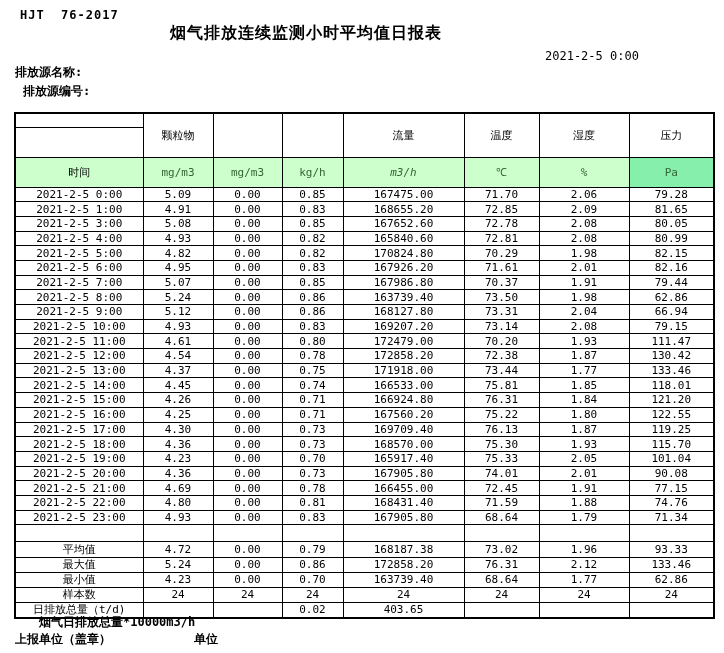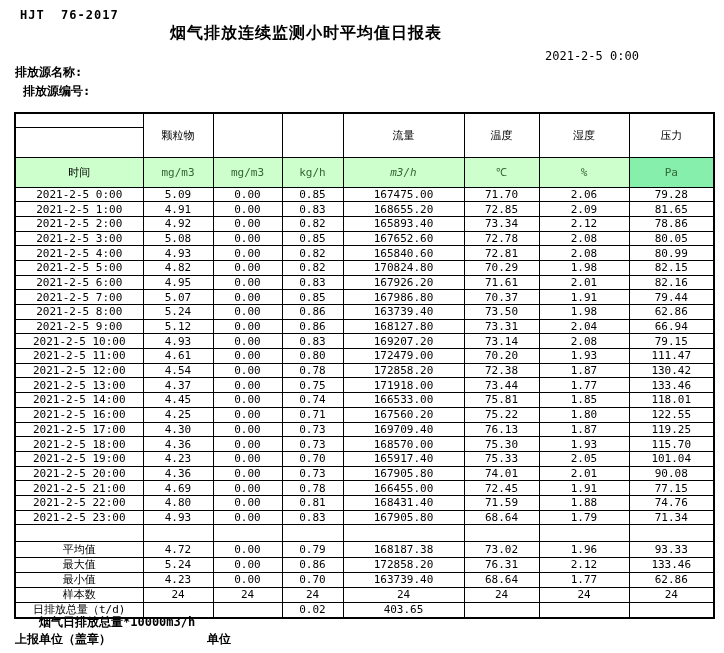--- a/index.html
+++ b/index.html
@@ -35,21 +35,21 @@
   tbody.hours tr{height:14.7px;}
   tr.spacer{height:17px;}
   tbody.summary tr{height:15.2px;}
   tbody.summary tr.summary-first td{border-top:2px solid #000;}
   tbody.summary td.row-label{font-size:12px;}
   tbody.summary td.label-left{text-align:left;padding-left:3px;}
   td.time-col{font-size:11.5px;}
 
   #note{left:15px;top:614px;font-size:12px;font-weight:bold;margin-left:24px;}
   #report-unit{left:15px;top:631px;font-size:12px;font-weight:bold;}
-  #unit{left:207px;top:631px;font-size:12px;font-weight:bold;}
+  #unit{left:194px;top:631px;font-size:12px;font-weight:bold;}
 </style>
 </head>
 <body>
 
 <div id="page">
 
   <div id="doc-code" class="abs">HJT  76-2017</div>
   <div id="title" class="abs">烟气排放连续监测小时平均值日报表</div>
   <div id="datetime" class="abs">2021-2-5 0:00</div>
   <div id="source-name" class="abs">排放源名称:</div>
@@ -105,30 +105,20 @@
           <td class="time-col">2021-2-5 1:00</td>
           <td>4.91</td>
           <td>0.00</td>
           <td>0.83</td>
           <td>168655.20</td>
           <td>72.85</td>
           <td>2.09</td>
           <td>81.65</td>
         </tr>
         <tr>
-          <td class="time-col">2021-2-5 2:00</td>
-          <td>4.92</td>
-          <td>0.00</td>
-          <td>0.82</td>
-          <td>165893.40</td>
-          <td>73.34</td>
-          <td>2.12</td>
-          <td>78.86</td>
-        </tr>
-        <tr>
           <td class="time-col">2021-2-5 3:00</td>
           <td>5.08</td>
           <td>0.00</td>
           <td>0.85</td>
           <td>167652.60</td>
           <td>72.78</td>
           <td>2.08</td>
           <td>80.05</td>
         </tr>
         <tr>
@@ -233,20 +223,30 @@
         </tr>
         <tr>
           <td class="time-col">2021-2-5 14:00</td>
           <td>4.45</td>
           <td>0.00</td>
           <td>0.74</td>
           <td>166533.00</td>
           <td>75.81</td>
           <td>1.85</td>
           <td>118.01</td>
+        </tr>
+        <tr>
+          <td class="time-col">2021-2-5 15:00</td>
+          <td>4.26</td>
+          <td>0.00</td>
+          <td>0.71</td>
+          <td>166924.80</td>
+          <td>76.31</td>
+          <td>1.84</td>
+          <td>121.20</td>
         </tr>
         <tr>
           <td class="time-col">2021-2-5 16:00</td>
           <td>4.25</td>
           <td>0.00</td>
           <td>0.71</td>
           <td>167560.20</td>
           <td>75.22</td>
           <td>1.80</td>
           <td>122.55</td>

